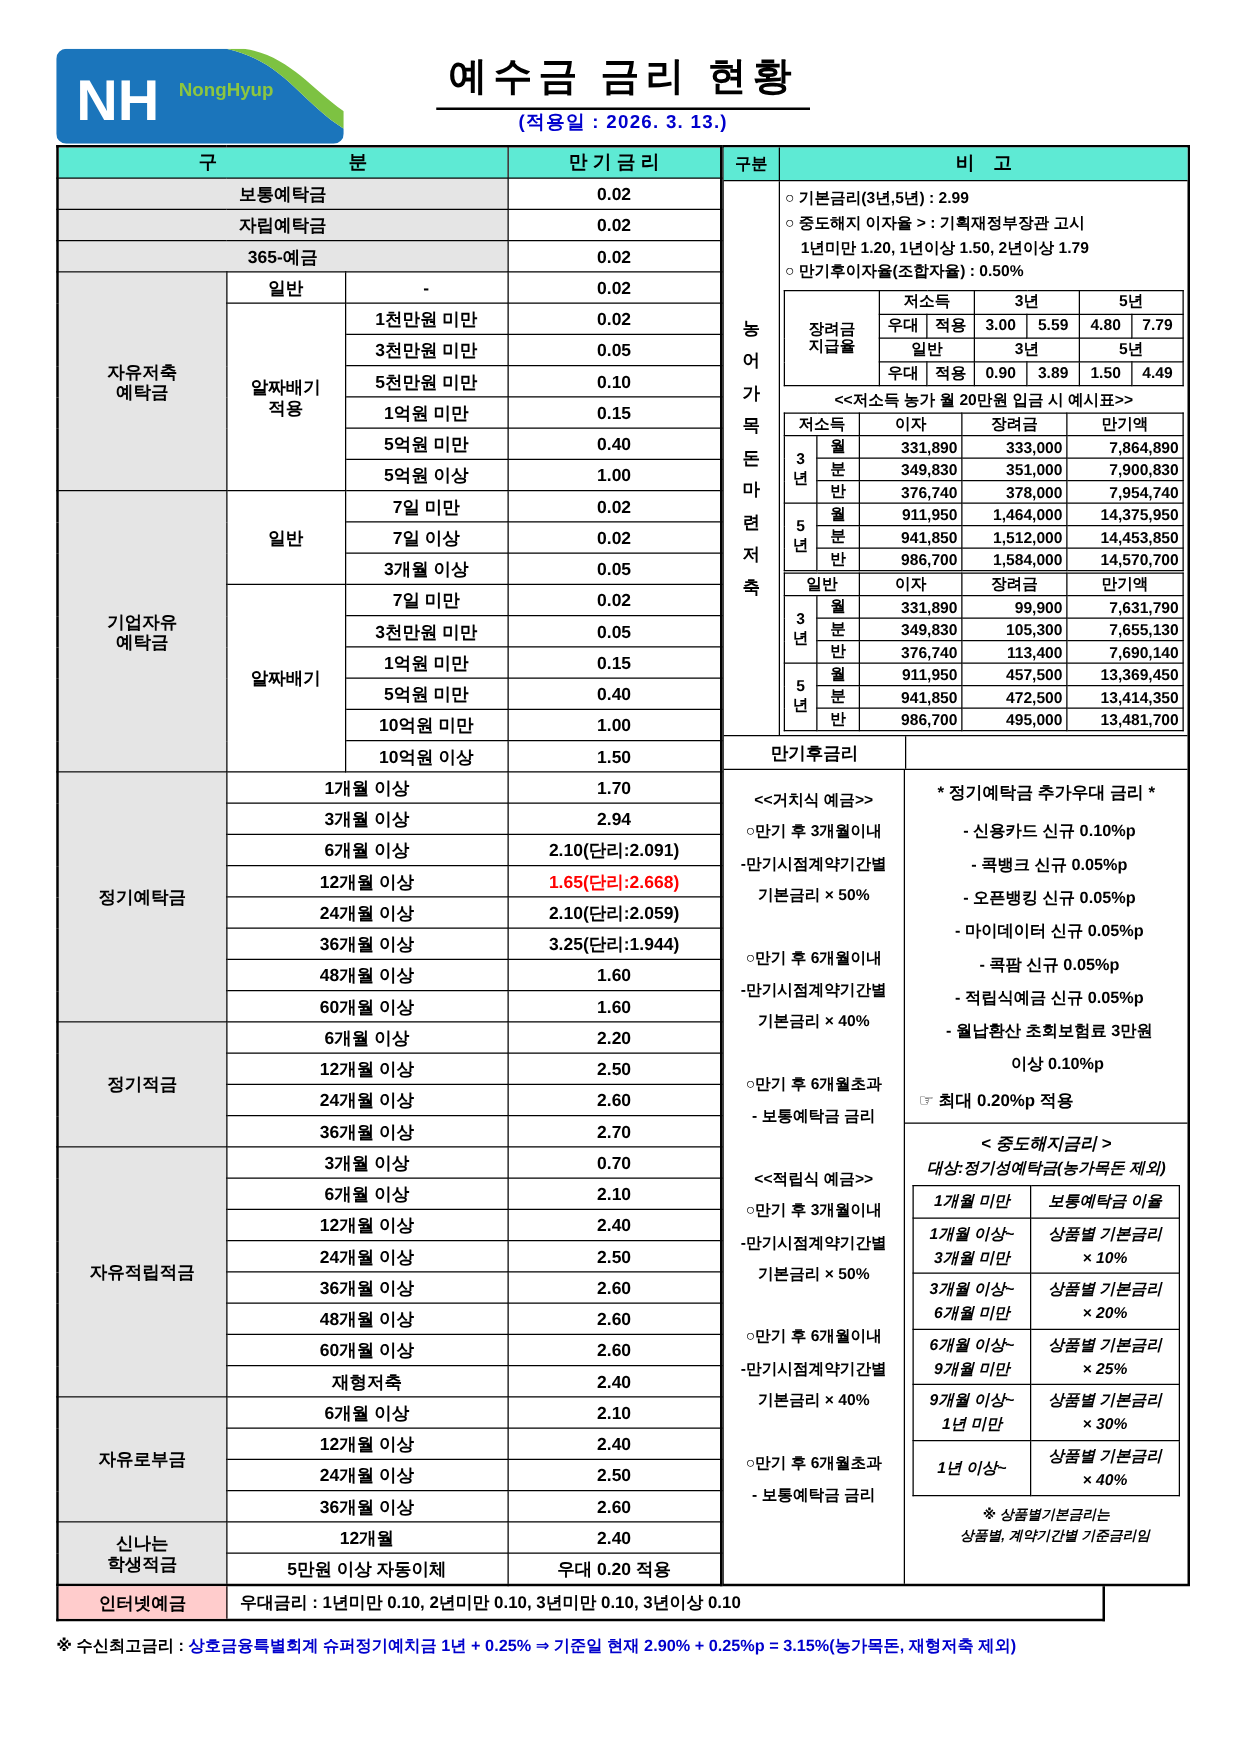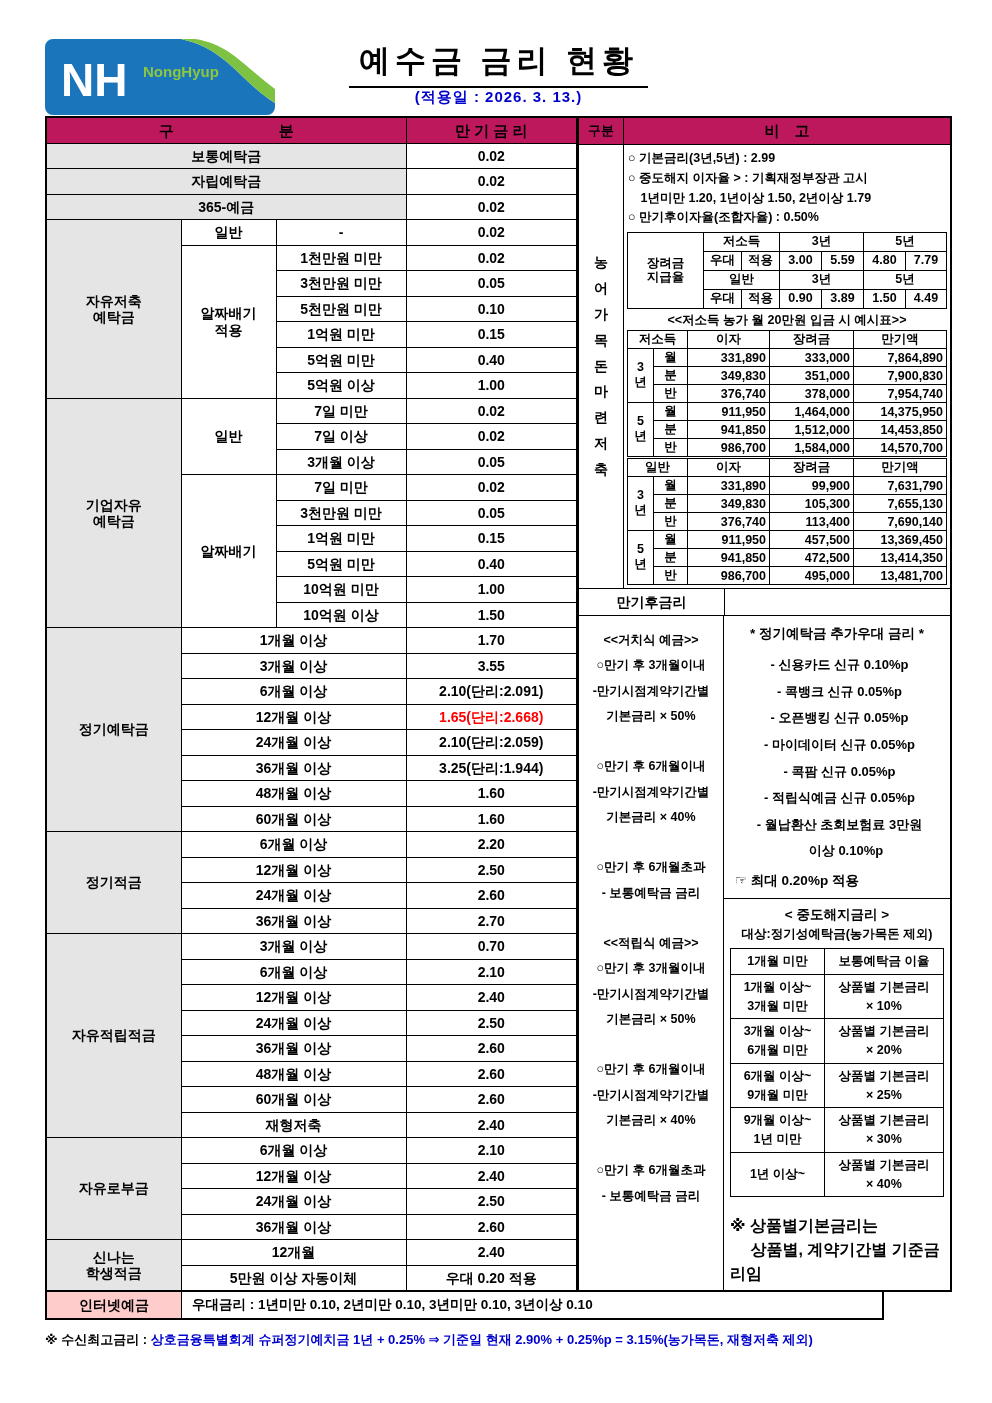--- a/index.html
+++ b/index.html
@@ -9,21 +9,21 @@
   
   .hd{position:relative;height:82px;}
   .logo{position:absolute;left:0;top:5px;}
   .titlebox{text-align:center;padding-top:6px;}
   .title{display:inline-block;font-size:31px;letter-spacing:5px;border-bottom:2px solid #000;padding:0 10px 4px;}
   .date{margin-top:5px;color:#0000cc;font-size:15px;letter-spacing:1px;}
   
   .main{display:flex;align-items:stretch;}
   table{border-collapse:collapse;}
   .pre{white-space:pre-line;}
-  .green{background:#be185d;}
+  .green{background:#5eead4;}
   .pink{background:#e5e5e5;}
   .red{color:#ff0000;}
   
   .lt{width:533px;table-layout:fixed;border:2px solid #000;}
   .lt td{border:1px solid #000;height:24px;text-align:center;font-size:14px;line-height:1.15;padding:0 2px;overflow:hidden;}
   .lt td.hcell{font-size:15px;}
   
   .rt{width:374px;box-sizing:border-box;border:2px solid #000;border-left:1px solid #000;display:flex;flex-direction:column;}
   .rt-hdr{display:flex;height:26px;border-bottom:1px solid #000;flex:0 0 auto;}
   .rt-hdr .gubun{width:44px;border-right:1px solid #000;line-height:26px;text-align:center;font-size:13px;}
@@ -45,26 +45,26 @@
   .ph-left{width:145px;border-right:1px solid #000;line-height:26px;text-align:center;font-size:14px;}
   .ph-right{flex:1;line-height:26px;text-align:center;font-size:14px;}
   .post-body{flex:1;display:flex;min-height:0;}
   .pm{width:145px;box-sizing:border-box;border-right:1px solid #000;font-size:12.5px;line-height:2.02;
       text-align:center;padding-top:12px;overflow:hidden;}
   .pr{flex:1;display:flex;flex-direction:column;min-height:0;}
   .pref{padding:9px 6px 8px;border-bottom:1px solid #000;}
   .pref-title{text-align:center;font-size:13.5px;margin-bottom:9px;}
   .pref-items{font-size:13px;line-height:2.05;text-align:center;padding-left:5px;}
   .pref-max{font-size:13.5px;padding-left:5px;margin-top:7px;}
-  .et{flex:1;padding:7px 6px 4px;overflow:hidden;}
+  .et{flex:1;padding:7px 6px 4px;overflow:hidden;font-style:italic;}
   .et-title{text-align:center;font-size:13.5px;}
   .et-sub{text-align:center;font-size:12.5px;margin:2px 0 5px;}
   .ett{width:100%;table-layout:fixed;}
   .ett td{border:1px solid #000;font-size:12.5px;text-align:center;padding:3px 2px;line-height:1.5;}
-  .et-foot{font-size:16px;margin-top:17px;text-align:left;line-height:1.5;}
+  .et-foot{font-size:11px;margin-top:7px;text-align:center;line-height:1.5;}
   
   .internet{display:flex;width:839px;box-sizing:border-box;border:2px solid #000;border-top:none;height:28px;}
   .int-label{width:135px;box-sizing:border-box;background:#ffcccc;border-right:1px solid #000;
              text-align:center;line-height:26px;font-size:14px;}
   .int-text{flex:1;line-height:26px;font-size:13.5px;padding-left:10px;text-align:left;white-space:nowrap;overflow:hidden;}
   .footnote{margin-top:11px;font-size:13px;white-space:nowrap;}
   .fn-blue{color:#0000cc;}
 </style>
 </head>
 <body>
@@ -187,21 +187,21 @@
               <td>1.50</td>
             </tr>
 
       <tr>
         <td rowspan="8" class="pink">정기예탁금</td>
         <td colspan="2">1개월 이상</td>
         <td>1.70</td>
       </tr>
       <tr>
               <td colspan="2">3개월 이상</td>
-              <td>3.55</td>
+              <td>2.94</td>
             </tr>
       <tr>
               <td colspan="2">6개월 이상</td>
               <td>2.10(단리:2.091)</td>
             </tr>
       <tr>
               <td colspan="2">12개월 이상</td>
               <td class="red">1.65(단리:2.668)</td>
             </tr>
       <tr>

